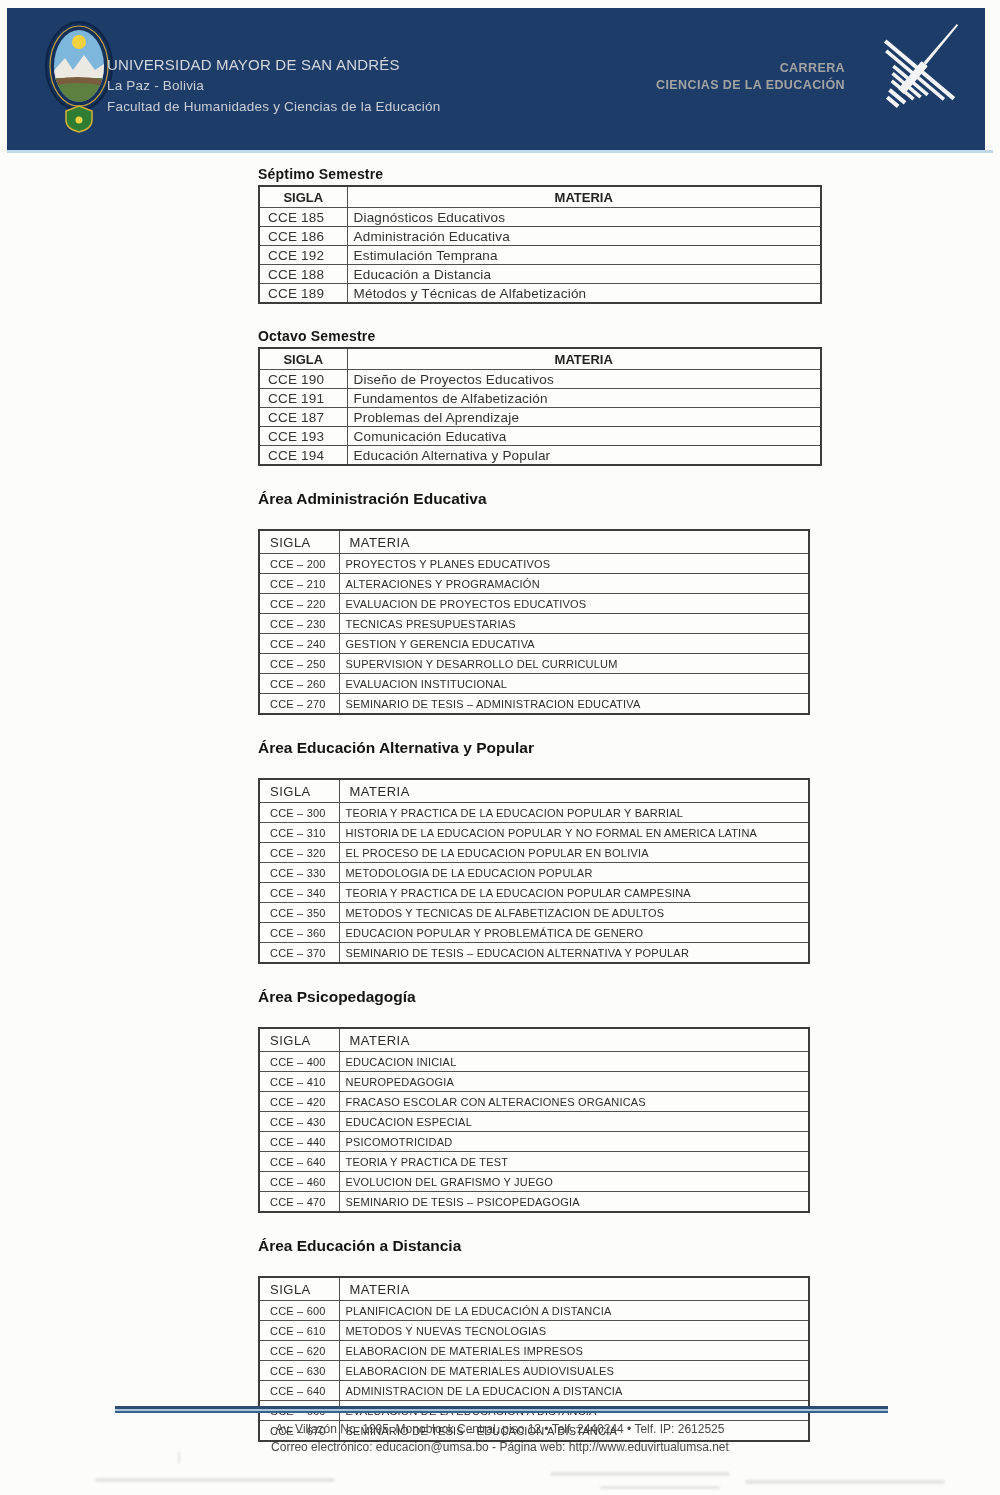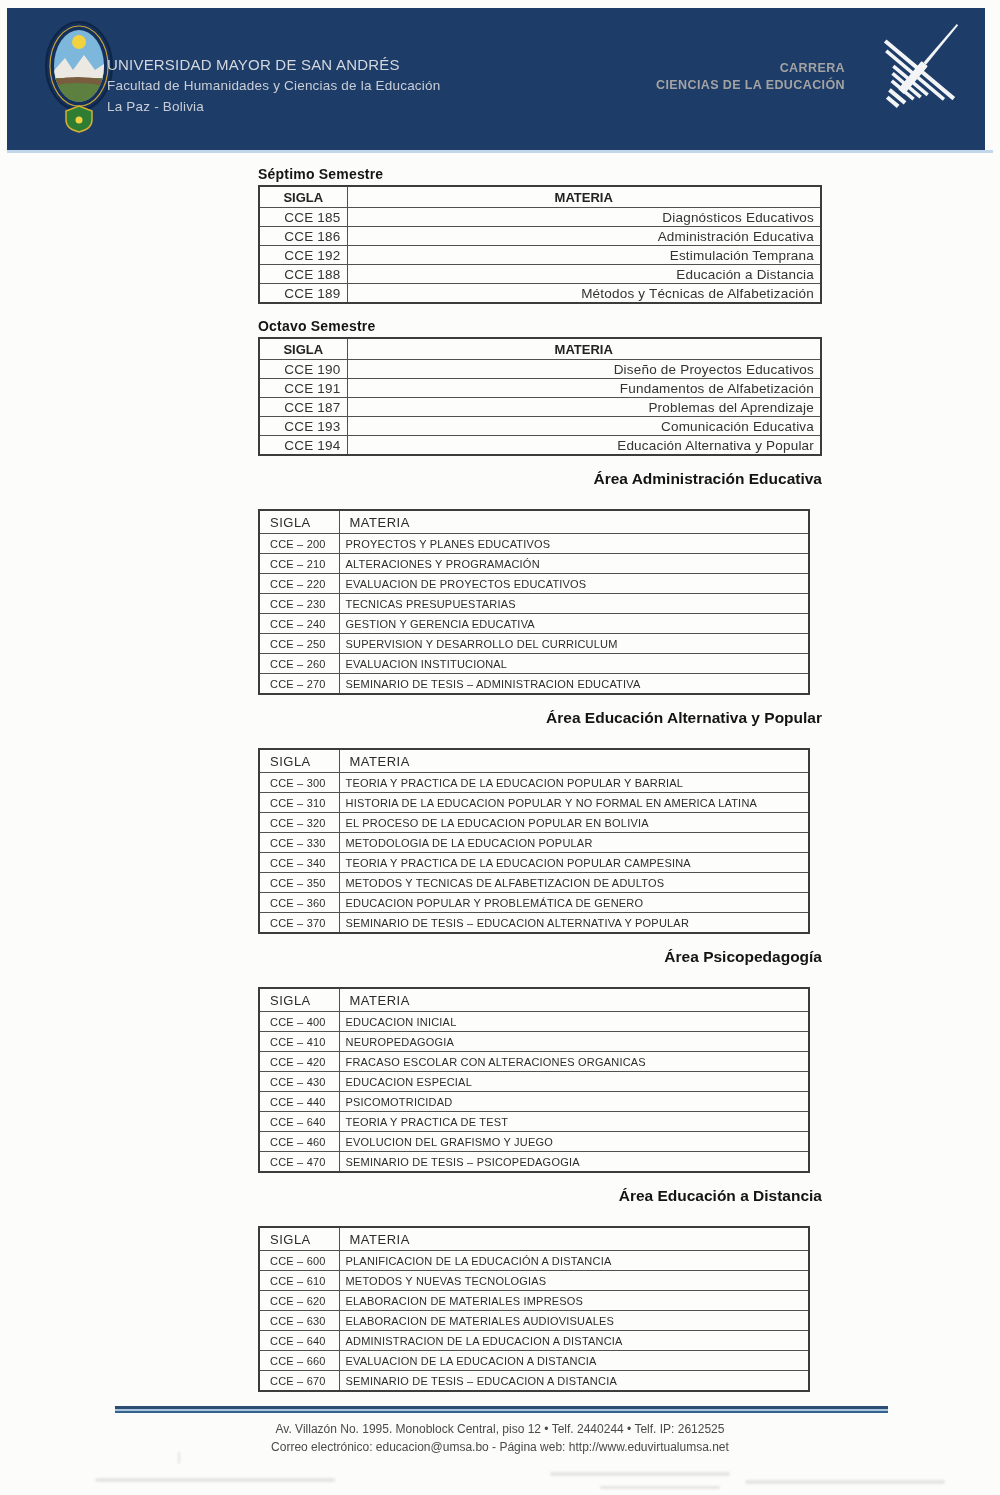--- a/index.html
+++ b/index.html
@@ -27,33 +27,33 @@
   }
   .univ-text .l1 { font-size:15px; color:#d3d8de; }
   .career {
     position:absolute; right:140px; top:52px; text-align:right;
     color:#a3a3a3; font-weight:bold; font-size:12.5px; line-height:17px;
     letter-spacing:.4px;
   }
   .bird { position:absolute; right:22px; top:16px; width:104px; height:112px; overflow:visible; }
   
   .content { position:absolute; left:258px; top:166px; width:564px; }
-  .sec { margin-bottom:14px; }
+  .sec { margin-bottom:24px; }
   .sec-title { font-weight:bold; color:#141414; margin:0 0 3px 0; }
   .sec.semester .sec-title { font-size:14px; letter-spacing:.2px; }
-  .sec.area .sec-title { font-size:15.5px; margin-bottom:21px;text-align:right; }
+  .sec.area .sec-title { font-size:15.5px; margin-bottom:21px; }
   table { border-collapse:collapse; table-layout:fixed; background:#fdfdfc; border:2px solid #3c3c3c;padding-left:33px; }
   .sec.semester table { width:564px; }
   .sec.area table { width:552px; }
   th,td {
     border:1px solid #515151; padding:0 6px; overflow:hidden; white-space:nowrap;
     vertical-align:middle;
   }
   .sec.semester th { height:20px; font-size:13px; font-weight:bold; text-align:center; color:#222; }
-  .sec.semester td { height:18px; font-size:13.5px; color:#333; letter-spacing:.2px;text-align:right; }
+  .sec.semester td { height:18px; font-size:13.5px; color:#333; letter-spacing:.2px; }
   .sec.semester td.c-sigla { padding-left:8px; }
   .sec.area th { height:22px; font-size:13px; font-weight:400; text-align:left; color:#2b2b2b; letter-spacing:.5px; padding-left:10px; }
   .sec.area td { height:19px; font-size:11px; color:#2d2d2d; letter-spacing:.2px; }
   .sec.area td.c-sigla { padding-left:10px; }
   
   .footer-rule {
     position:absolute; left:115px; right:112px; top:1406px; height:2px;
     background:#a9c6dc;
     border-top:3px solid #2e4d72; border-bottom:2px solid #35628c;
   }
@@ -79,22 +79,22 @@
       <path d="M8,54 L22,38 L30,50 L41,35 L52,50 L61,44 L61,62 L8,62 Z" fill="#ece9e2"></path>
       <path d="M8,58 L61,58 L61,82 L8,82 Z" fill="#5d7f3f"></path>
       <path d="M8,60 Q36,54 61,60 L61,66 Q36,60 8,66 Z" fill="#7a5c3f"></path>
     </g>
     <ellipse cx="36" cy="46" rx="29" ry="40" fill="none" stroke="#c8a43c" stroke-width="1.2"></ellipse>
     <path d="M36,86 l13,5 v9 q0,9 -13,12 q-13,-3 -13,-12 v-9 z" fill="#2e7d32" stroke="#d4af37" stroke-width="1.5"></path>
     <circle cx="36" cy="100" r="3.5" fill="#f2d23e"></circle>
   </svg>
   <div class="univ-text">
     <div class="l1">UNIVERSIDAD MAYOR DE SAN ANDRÉS</div>
+    <div>La Paz - Bolivia</div>
     <div>Facultad de Humanidades y Ciencias de la Educación</div>
-    <div>La Paz - Bolivia</div>
   </div>
   <div class="career">
     <div>CARRERA</div>
     <div>CIENCIAS DE LA EDUCACIÓN</div>
   </div>
   <svg class="bird" viewBox="0 0 100 110">
     <g transform="rotate(40 50 55)" fill="#f2f4f6">
       <polygon points="49.1,-16 50.9,-16 51.6,34 48.4,34"></polygon>
       <rect x="46" y="34" width="8" height="36" rx="1"></rect>
       <rect x="6" y="40" width="88" height="4"></rect>

